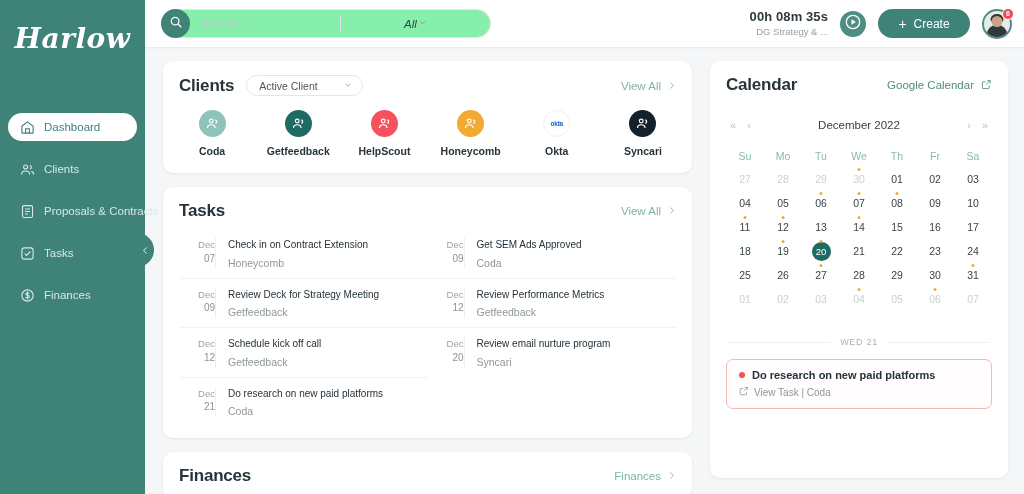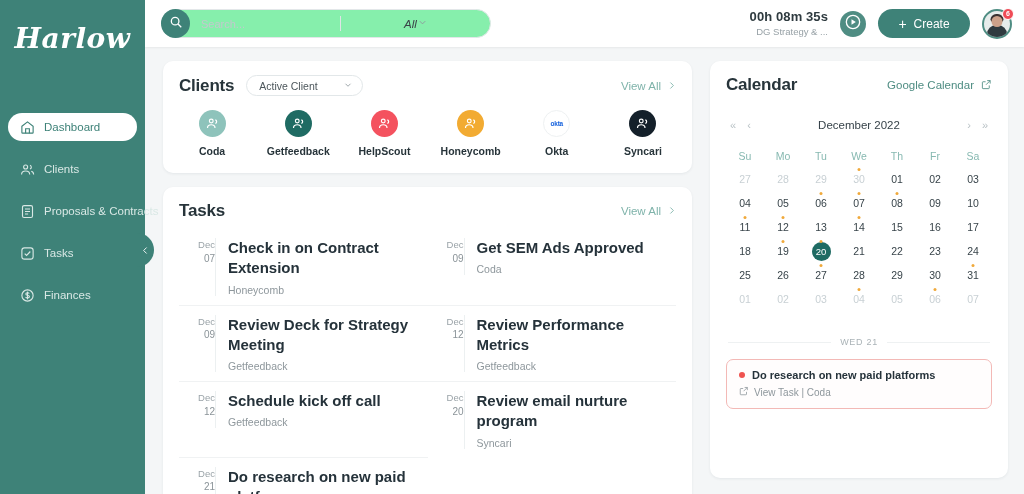--- a/index.html
+++ b/index.html
@@ -215,21 +215,21 @@
   .task-date {
     width: 36px; flex: 0 0 36px;
     text-align: right; line-height: 1.45;
     color: #9aa3a8; font-size: 9.5px;
   }
   .task-date .d2 { color: #8a9398; font-size: 10px; }
   .task-body {
     border-left: 1px solid #ecf0f1;
     padding-left: 12px; flex: 1;
   }
-  .task-title { font-size: 15px; font-weight: bold; color: #25323a; line-height: 1.35; }
+  .task-title { font-size: 10px; font-weight: normal; color: #25323a; line-height: 1.35; }
   .task-client { font-size: 10.5px; color: #8e979c; margin-top: 5px; }
 
   
   .fin-body { padding: 12px 16px 0 16px; }
 
   
   .cal-card {
     background: #fff; border-radius: 10px;
     box-shadow: 0 1px 3px rgba(16,40,50,.07);
     height: 417px; padding: 14px 16px 0 16px;

